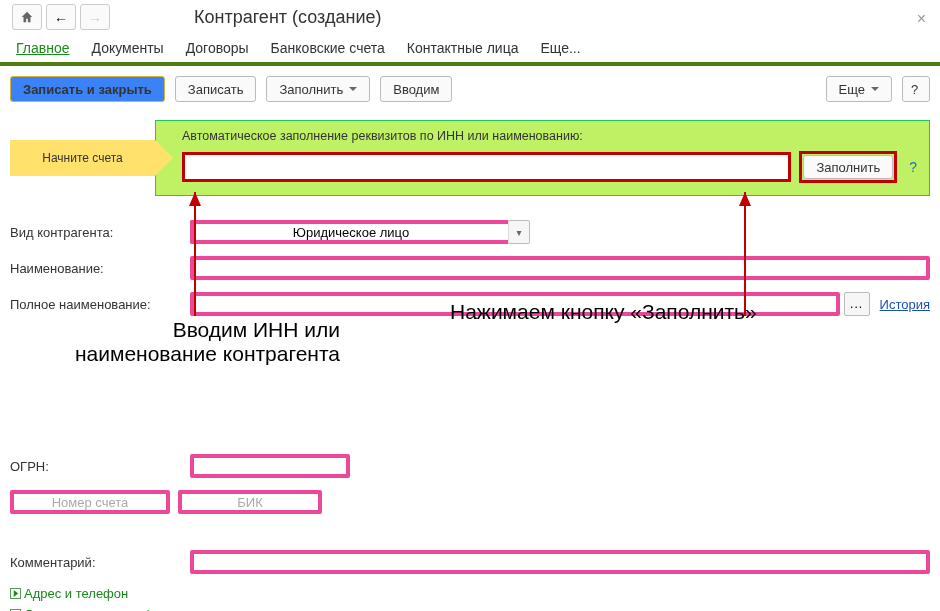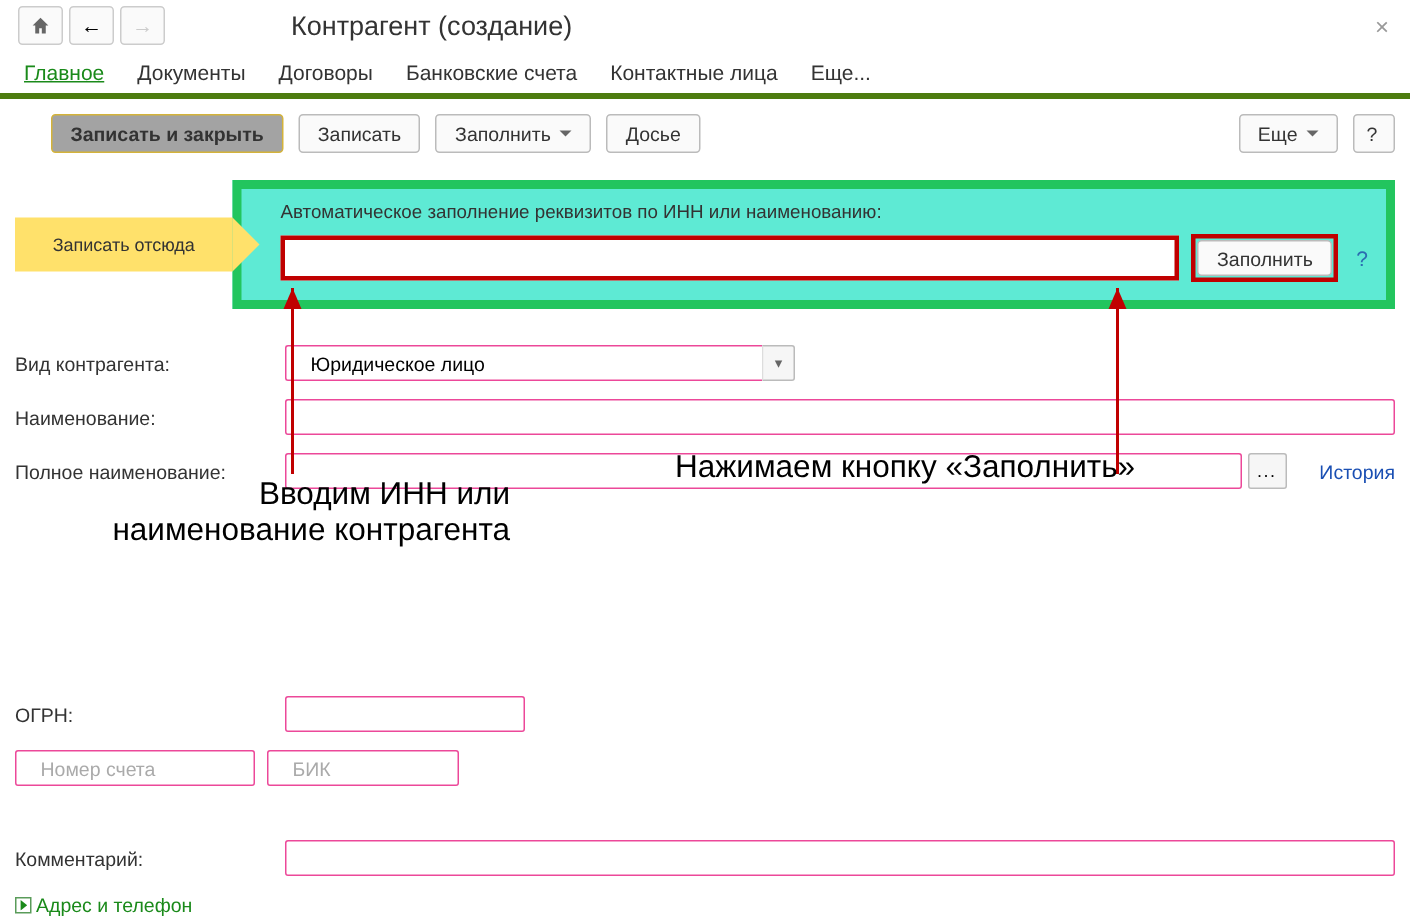--- a/index.html
+++ b/index.html
@@ -70,24 +70,23 @@
     background: #fafafa;
     border-radius: 3px;
     display: inline-flex;
     align-items: center;
     cursor: pointer;
     font-size: 13px;
     color: #333;
     white-space: nowrap;
   }
   .btn-primary {
-    background: #a3a3a3;
+    background: #3b82f6;
     border-color: #d4b33a;
     font-weight: bold;
-    margin-left: 24px;
   }
   .btn-dropdown::after {
     content: "";
     display: inline-block;
     margin-left: 6px;
     border-top: 4px solid #666;
     border-left: 4px solid transparent;
     border-right: 4px solid transparent;
   }
   .toolbar-spacer { flex: 1; }
@@ -116,22 +115,22 @@
     content: "";
     position: absolute;
     right: -18px;
     top: 0;
     border-left: 18px solid #ffe16b;
     border-top: 18px solid transparent;
     border-bottom: 18px solid transparent;
   }
   .autofill-body {
     flex: 1;
-    background: #5eead4;
-    border: 6px solid #22c55e;
+    background: #bef264;
+    border: 1px solid #22c55e;
     padding: 8px 12px 12px 26px;
     margin-left: 0px;
   }
   .autofill-label {
     font-size: 12.5px;
     margin-bottom: 8px;
   }
   .autofill-row {
     display: flex;
     align-items: center;
@@ -165,26 +164,27 @@
     align-items: center;
     margin-bottom: 12px;
   }
   .row-label {
     width: 180px;
     flex-shrink: 0;
     font-size: 13px;
   }
   .input {
     height: 24px;
-    border: 1px solid #ec4899;
+    border: 4px solid #ec4899;
     border-radius: 2px;
     background: #fff;
     padding: 0 16px;
     font-size: 13px;
     outline: none;
+    text-align: center;
   }
   .input::placeholder { color: #aaa; }
   .input-full { flex: 1; }
   .input-small { width: 160px; }
   .select-wrap {
     display: flex;
     width: 340px;
   }
   .select-wrap .input { flex: 1; border-right: none; border-top-right-radius:0; border-bottom-right-radius:0;}
   .select-btn {
@@ -211,22 +211,23 @@
     display:inline-flex;
     align-items:center;
     justify-content:center;
     cursor:pointer;
     border-radius:2px;
     font-size: 12px;
     letter-spacing: 1px;
   }
   .link {
     color: #1a4fb3;
-    cursor: pointer;
-    margin-left: 22px;
+    text-decoration: underline;
+    cursor: pointer;
+    margin-left: 10px;
     font-size: 13px;
   }
   
   .annot-layer {
     position: absolute;
     left: 0; top: 0; width: 940px; height: 611px;
     pointer-events: none;
   }
   .annot-text {
     position: absolute;
@@ -280,29 +281,29 @@
   <div class="tab">Договоры</div>
   <div class="tab">Банковские счета</div>
   <div class="tab">Контактные лица</div>
   <div class="tab">Еще...</div>
 </div>
 
 <div class="toolbar">
   <button class="btn btn-primary">Записать и закрыть</button>
   <button class="btn">Записать</button>
   <button class="btn btn-dropdown">Заполнить</button>
-  <button class="btn">Досье</button>
+  <button class="btn">Вводим</button>
   <div class="toolbar-spacer"></div>
   <button class="btn btn-dropdown">Еще</button>
   <button class="btn btn-square">?</button>
 </div>
 
 <div class="autofill-panel">
   <div class="start-arrow">
-    <span>Записать отсюда</span>
+    <span>Начните счета</span>
   </div>
   <div class="autofill-body">
     <div class="autofill-label">Автоматическое заполнение реквизитов по ИНН или наименованию:</div>
     <div class="autofill-row">
       <input class="autofill-input" type="text" style="">
       <div class="autofill-btn-wrap">
         <button class="btn" style="height:24px">Заполнить</button>
       </div>
       <span class="autofill-help">?</span>
     </div>
@@ -340,21 +341,21 @@
   </div>
   <div style="height:86px"></div>
 
   <div class="row">
     <div class="row-label">ОГРН:</div>
     <input class="input input-small" style="">
   </div>
 
   <div class="row">
     <input class="input input-small" placeholder="Номер счета" style="">
-    <input class="input" style="width: 128px; margin-left: 8px;" placeholder="БИК">
+    <input class="input" style="width: 144px; margin-left: 8px;" placeholder="БИК">
   </div>
 
   <div style="height:24px"></div>
 
   <div class="row">
     <div class="row-label">Комментарий:</div>
     <input class="input input-full" style="">
   </div>
 
   <div class="disclosure">

